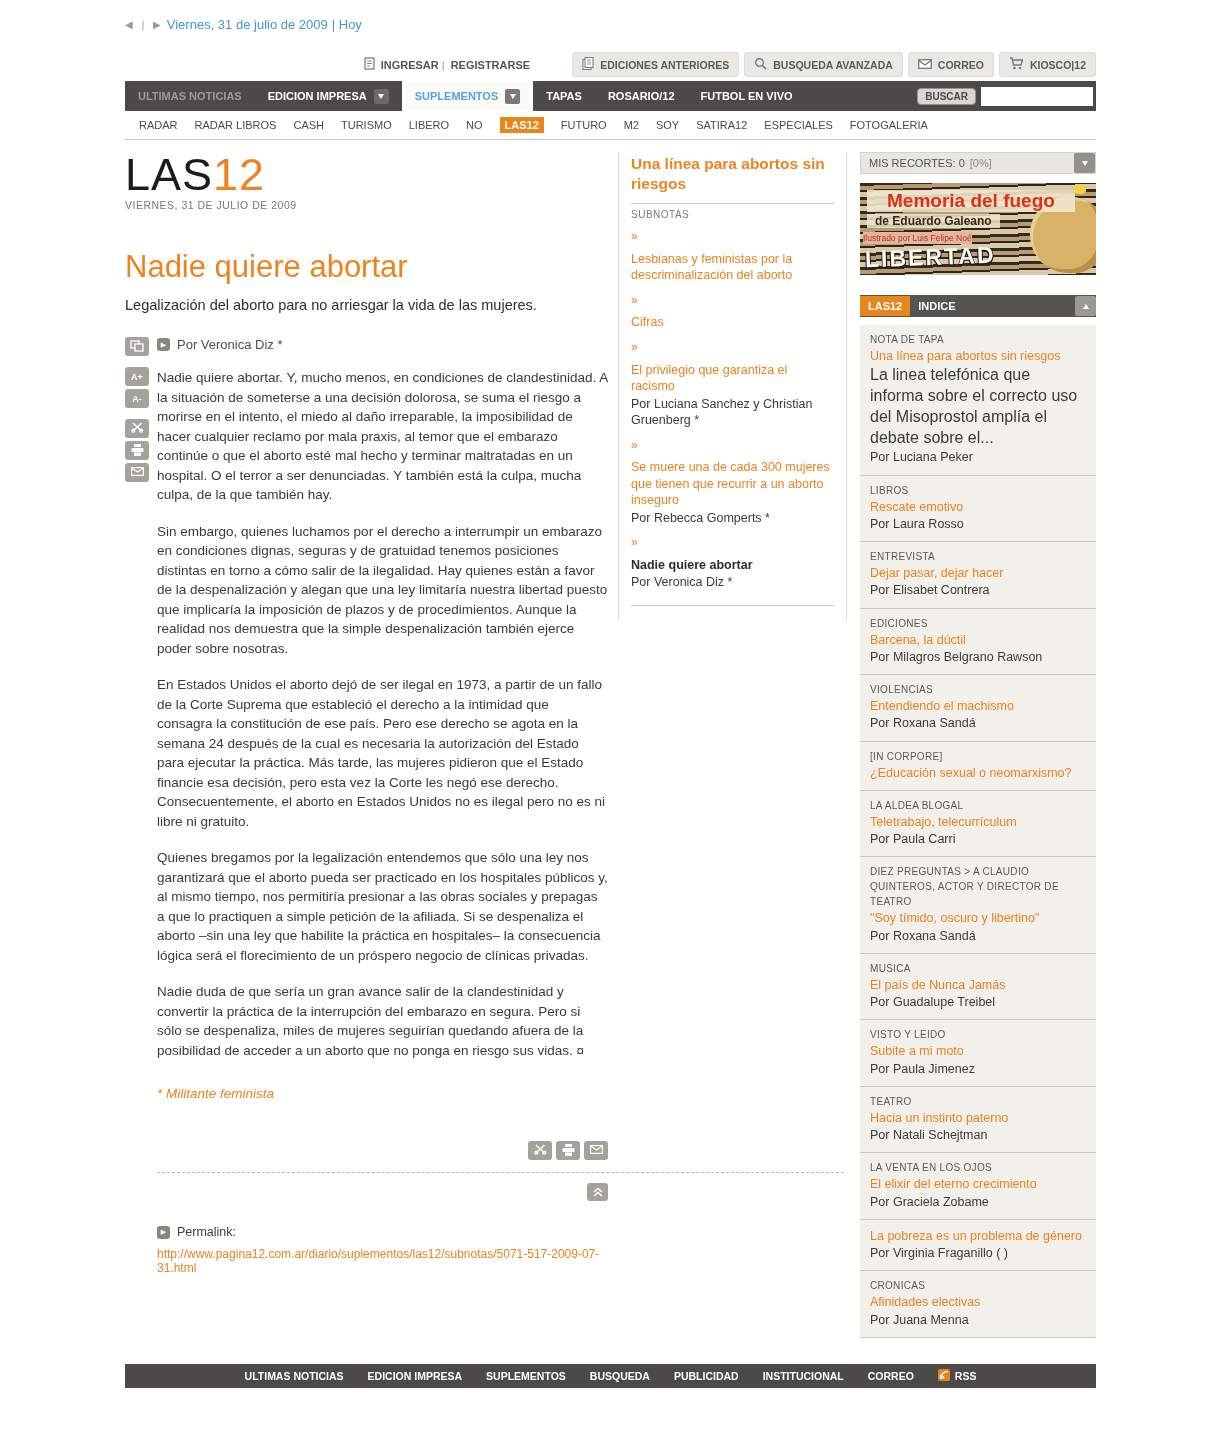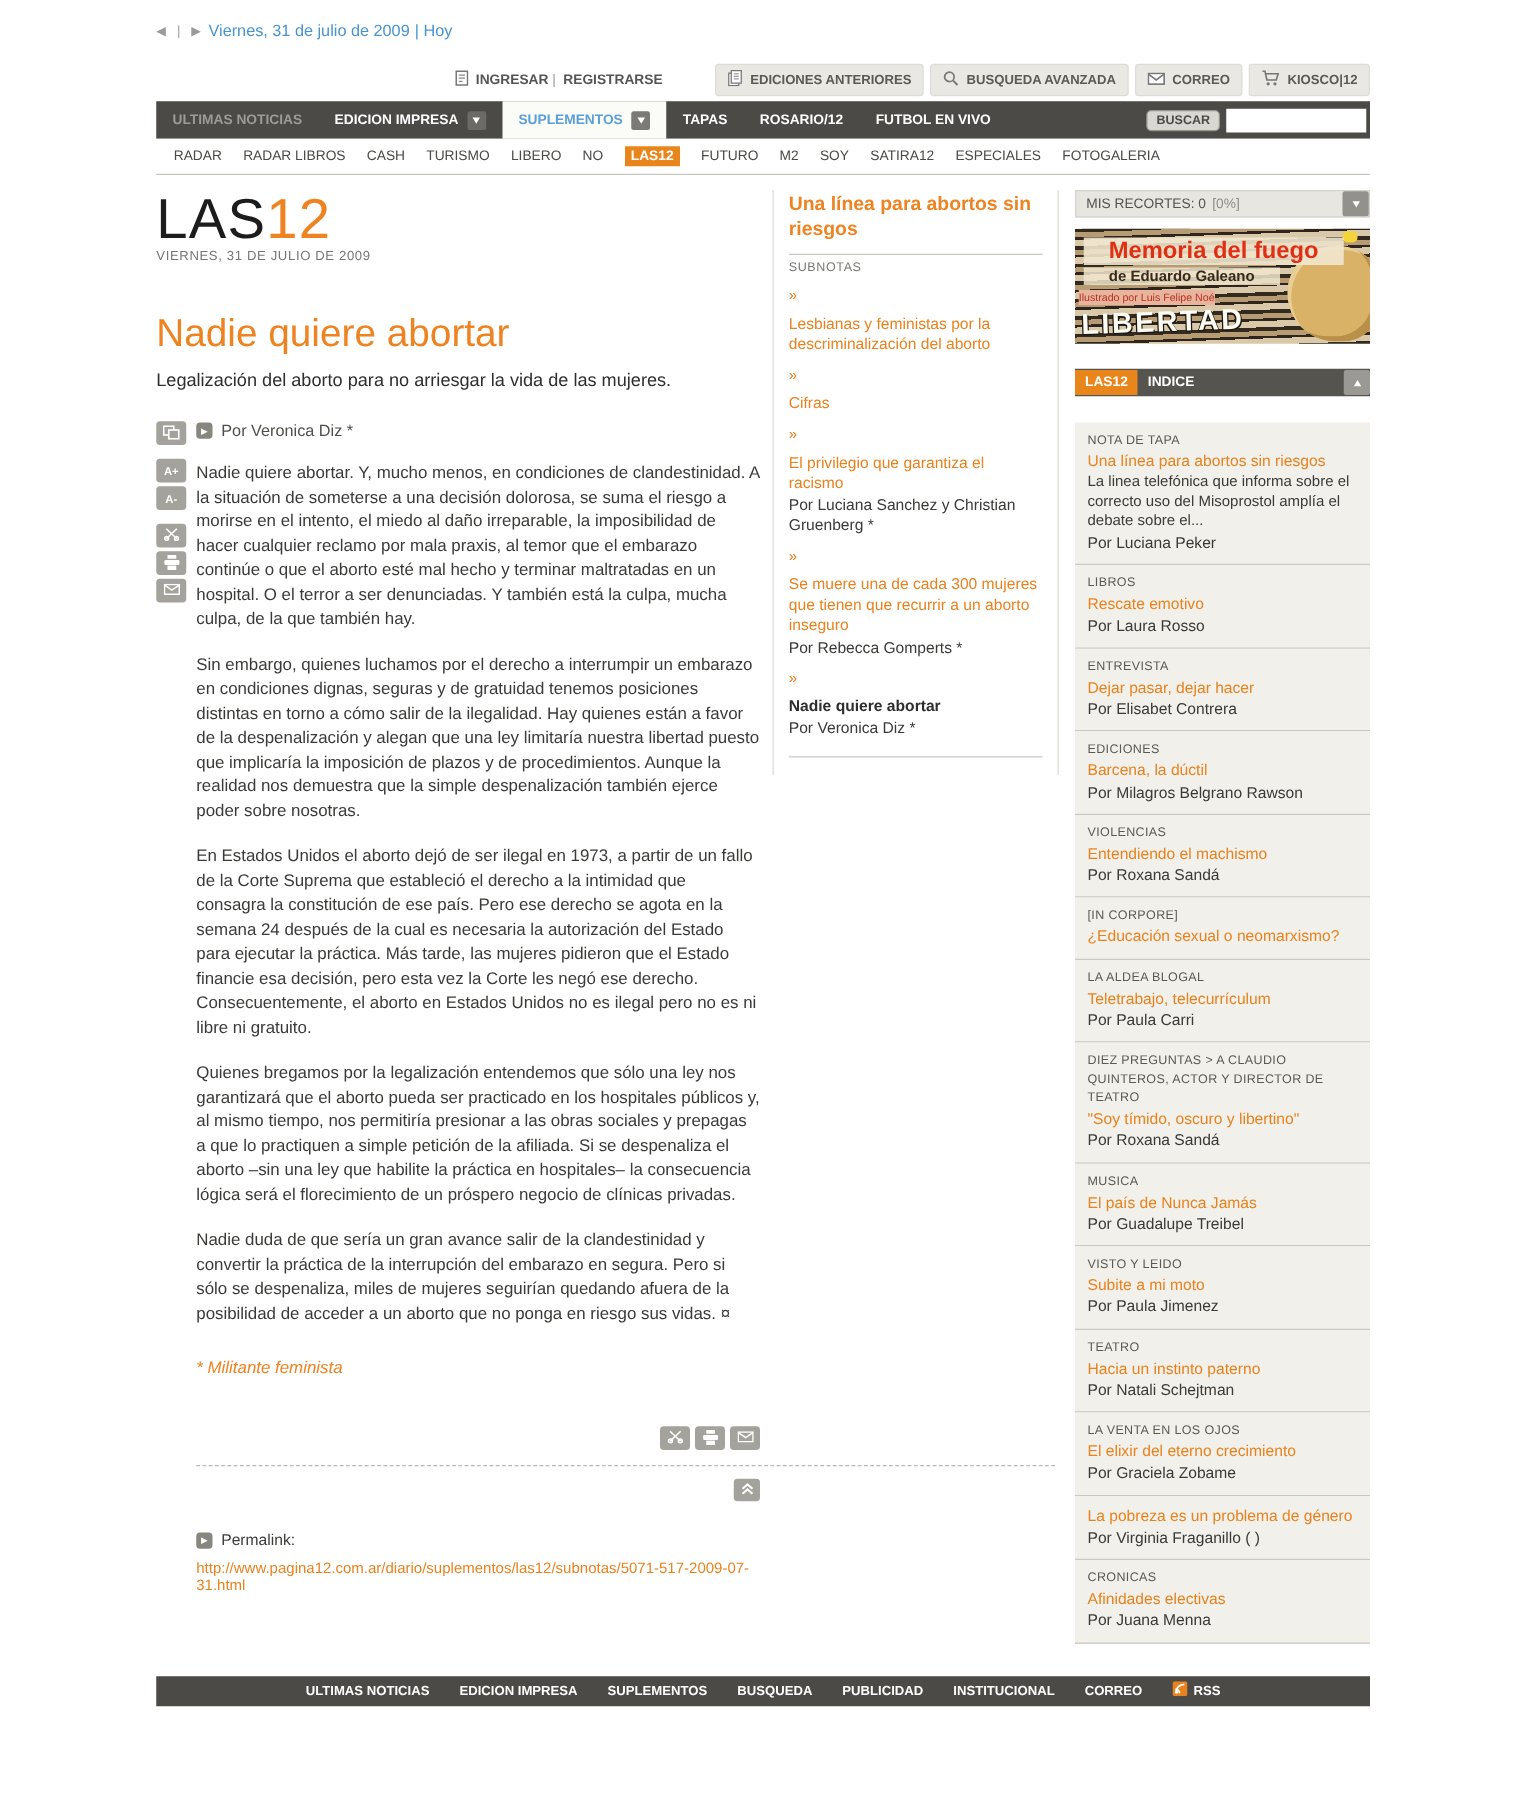--- a/index.html
+++ b/index.html
@@ -82,32 +82,32 @@
 
   
   .recortes-bar { height: 22px; background: #e7e6e1; border: 1px solid #d3d2cc; display: flex; align-items: center; font-size: 11px; color: #55554f; padding-left: 8px; }
   .recortes-pct { color: #8d8d87; margin-left: 5px; }
   .bar-arrow { width: 21px; height: 20px; background: #92918b; border-radius: 2px; margin-left: auto; display: flex; align-items: center; justify-content: center; cursor: pointer; }
   .ad-box { position: relative; width: 236px; height: 92px; margin-top: 9px; overflow: hidden; cursor: pointer;
             background: repeating-linear-gradient(178deg, #32291f 0 3px, #b79b72 3px 7px, #2e261e 7px 9px, #d9c9a8 9px 14px); }
   .ad-face { position: absolute; right: -8px; top: 14px; width: 74px; height: 76px; background: #d9b268; border-radius: 52% 46% 42% 54%; box-shadow: inset -6px -4px 0 #b98f4a, inset 3px 3px 0 #e8cf96; }
   .ad-spot { position: absolute; right: 10px; top: 2px; width: 12px; height: 9px; background: #f4d43a; border-radius: 40%; }
   .ad-title { position: absolute; left: 7px; top: 7px; font-size: 19px; font-weight: bold; color: #e02f13; background: rgba(240,230,206,.9); padding: 0 20px; line-height: 1.15; }
-  .ad-sub { position: absolute; left: 7px; top: 31px; font-size: 12px; font-weight: bold; color: #38291a; background: rgba(240,230,206,.85); padding: 0 20px; }
+  .ad-sub { position: absolute; left: 7px; top: 31px; font-size: 12px; font-weight: bold; color: #38291a; background: rgba(240,230,206,.85); padding: 0 8px; }
   .ad-credit { position: absolute; left: 3px; top: 49px; font-size: 8.5px; font-weight: normal; color: #b5321f; background: #e8b49e; padding: 1px 0; }
   .ad-caption { position: absolute; left: 5px; bottom: 4px; font-size: 23px; font-weight: bold; color: #fdfdf5; letter-spacing: 2px; transform: rotate(-2deg); text-shadow: 1px 1px 0 #1e1812, -1px 1px 0 #1e1812; }
   .indice-bar { height: 22px; background: #55544f; display: flex; align-items: center; margin-top: 20px; }
   .indice-brand { background: #e8861c; color: #fff; font-size: 11px; font-weight: bold; padding: 4px 8px; }
   .indice-label { color: #fff; font-size: 11px; font-weight: bold; padding-left: 8px; }
   .indice-bar .bar-arrow { background: #9a9993; }
-  .index-list { margin-top: 21px; }
+  .index-list { margin-top: 8px; }
   .index-entry { background: #f1f0ea; border-bottom: 1px solid #c9c8c1; padding: 7px 10px 9px; }
   .index-cat { font-size: 10px; color: #5a5a54; letter-spacing: .3px; line-height: 1.5; }
   .index-title { display: block; font-size: 12.5px; color: #e8821e; line-height: 1.3; text-decoration: none; margin-top: 1px; }
-  .index-teaser { font-size: 12px; color: #3a3a38; line-height: 1.3; margin-top: 1px; }
+  .index-teaser { font-size: 16px; color: #3a3a38; line-height: 1.3; margin-top: 1px; }
   .index-author { font-size: 12.5px; color: #3a3a38; line-height: 1.3; margin-top: 1px; }
 
   
   .footer-bar { height: 24px; background: #4b4a47; display: flex; align-items: center; justify-content: center; gap: 24px; margin-top: 26px; }
   .footer-bar a { color: #fff; font-size: 10.5px; font-weight: bold; text-decoration: none; }
   .footer-rss { display: flex; align-items: center; gap: 5px; }
 </style>
 </head>
 <body>
 

